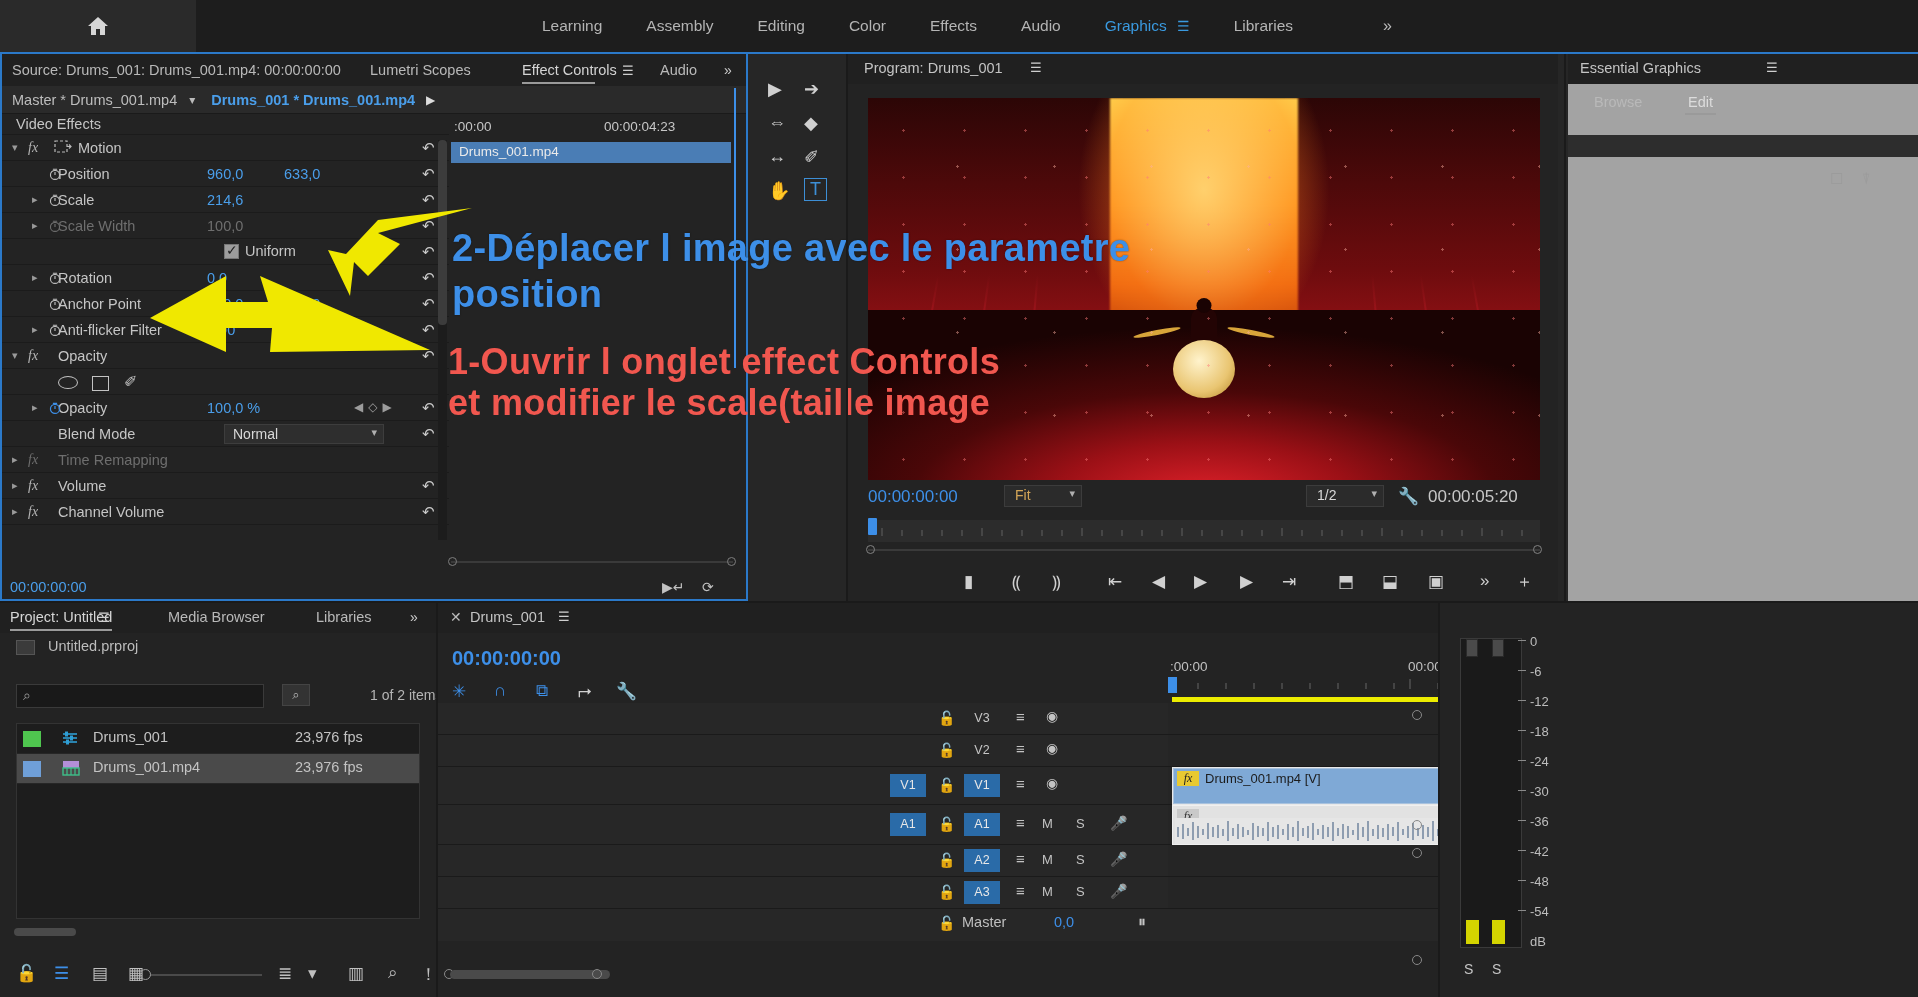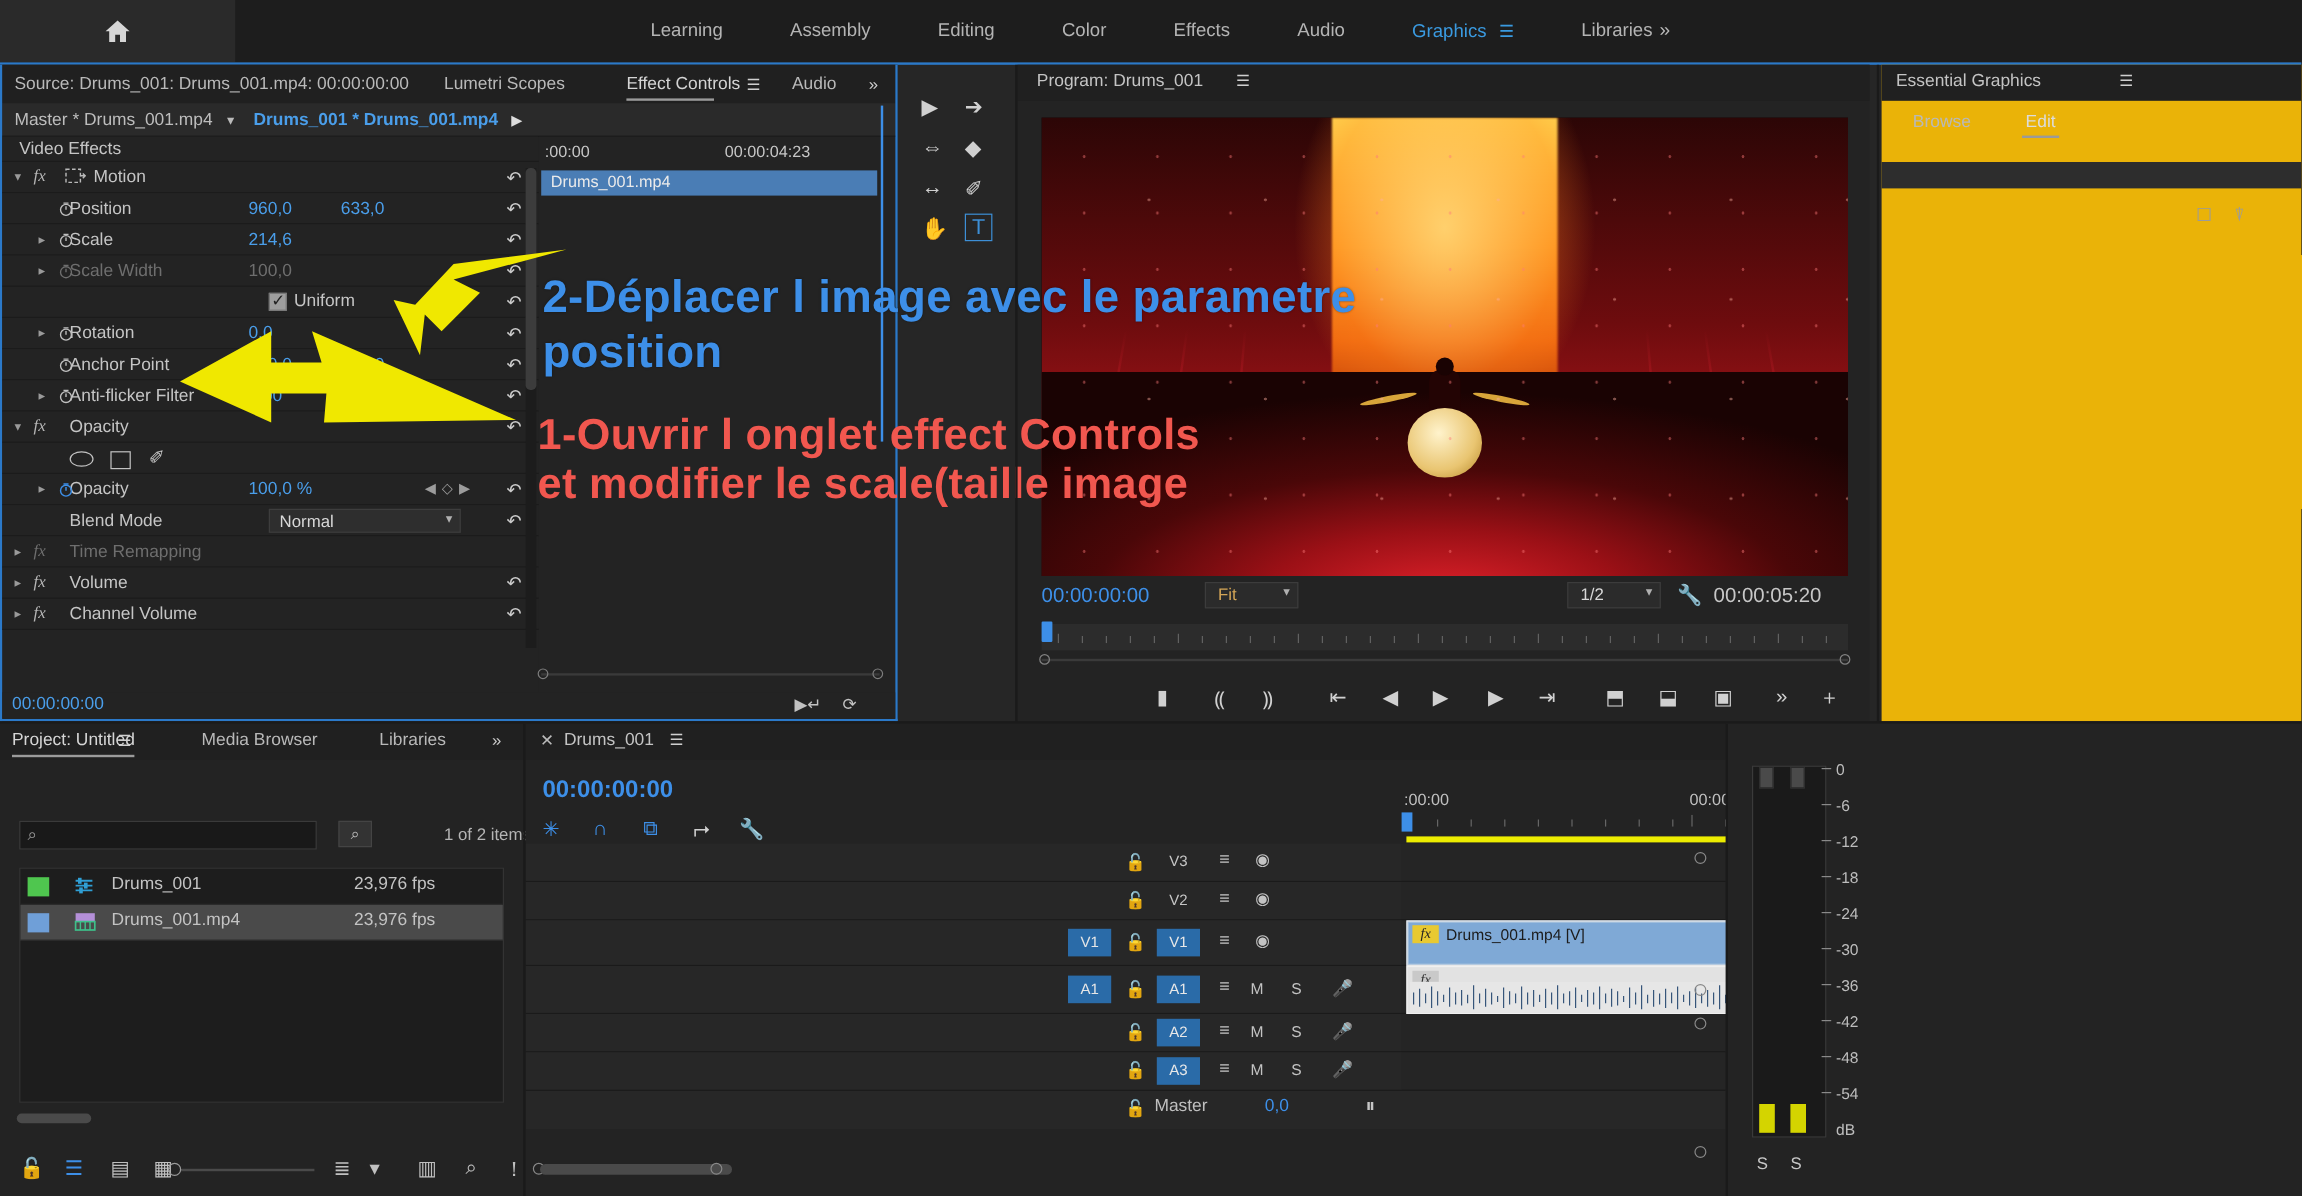--- a/index.html
+++ b/index.html
@@ -15,21 +15,21 @@
   
   .topbar {
     position:absolute; left:0; top:0; width:1918px; height:52px;
     background:#1d1d1d; display:flex; align-items:center;
   }
   .home-zone {
     width:196px; height:52px; background:#2a2a2a;
     display:flex; align-items:center; justify-content:center;
   }
   .home-icon { width:26px; height:24px; }
-  .ws-tabs { display:flex; align-items:center; height:52px; margin-left:324px; gap:12px; }
+  .ws-tabs { display:flex; align-items:center; height:52px; margin-left:324px; gap:0; }
   .ws-tab {
     padding:0 22px; height:52px; line-height:52px; font-size:15.5px;
     color:#b4b4b4; cursor:pointer; white-space:nowrap;
   }
   .ws-tab.active { color:#3a9ae0; }
   .ws-menu-ico { margin-left:6px; font-size:14px; color:#3a9ae0; }
   .chev-right { position:absolute; left:1383px; top:17px; color:#bbb; font-size:16px; letter-spacing:-2px; }
   .topbar-rule { position:absolute; left:0; top:52px; width:1918px; height:2px; background:#2b79c9; }
 
   
@@ -174,21 +174,21 @@
   .prog-zoom { position:absolute; left:868px; top:544px; width:672px; height:12px;}
   .pz-line { position:absolute; left:0; top:5px; width:672px; height:2px; background:#3a3a3a;}
   .pz-a { position:absolute; left:-2px; top:1px; width:9px; height:9px; border:1.5px solid #828282; border-radius:50%;}
   .pz-b { position:absolute; right:-2px; top:1px; width:9px; height:9px; border:1.5px solid #828282; border-radius:50%;}
 
   .prog-buttons { position:absolute; left:868px; top:565px; width:672px; height:32px;
                   display:flex; align-items:center; }
   .pbtn { color:#d0d0d0; font-size:17px; position:absolute; cursor:pointer;}
 
   
-  .eg-panel { position:absolute; left:1568px; top:54px; width:350px; height:547px; background:#eab308;}
+  .eg-panel { position:absolute; left:1568px; top:54px; width:350px; height:547px; background:#a3a3a3;}
   .eg-head { height:30px; background:#202020; position:relative;}
   .eg-title { position:absolute; left:12px; top:6px; font-size:14.5px; color:#c4c4c4;}
   .eg-menu { position:absolute; left:198px; top:6px; font-size:13px; color:#cfcfcf;}
   .eg-tabs { position:absolute; left:1568px; top:94px; width:350px; height:30px; }
   .eg-tab { position:absolute; top:0; font-size:14.5px; color:#b9b9b9; cursor:pointer;}
   .eg-tab.browse { left:26px; }
   .eg-tab.edit { left:120px; color:#dcdcdc; }
   .eg-tab.edit::after { content:""; position:absolute; left:-3px; right:-3px; bottom:-5px; height:2px; background:#9a9a9a;}
   .eg-content { position:absolute; left:1568px; top:135px; width:350px; height:22px; background:#2d2d2d; }
   .eg-icons { position:absolute; left:1830px; top:170px; color:#9b9b9b; font-size:15px; }
@@ -658,20 +658,24 @@
     <span style="margin-left:14px">⍒</span>
   </div>
 
   <div class="pr-panel">
     <div class="pr-tabs">
       <span class="pr-tab proj">Project: Untitled</span>
       <span class="pr-tab-menu">☰</span>
       <span class="pr-tab media">Media Browser</span>
       <span class="pr-tab libs">Libraries</span>
       <span class="pr-more">»</span>
+    </div>
+    <div class="pr-file">
+      <span class="pr-file-ico"></span>
+      <span class="pr-file-name">Untitled.prproj</span>
     </div>
   </div>
 
   <div class="pr-search">
     <span class="pr-search-ico">⌕</span>
   </div>
   <div class="pr-find">⌕</div>
   <div class="pr-count">1 of 2 items...</div>
 
   <div class="pr-table">

